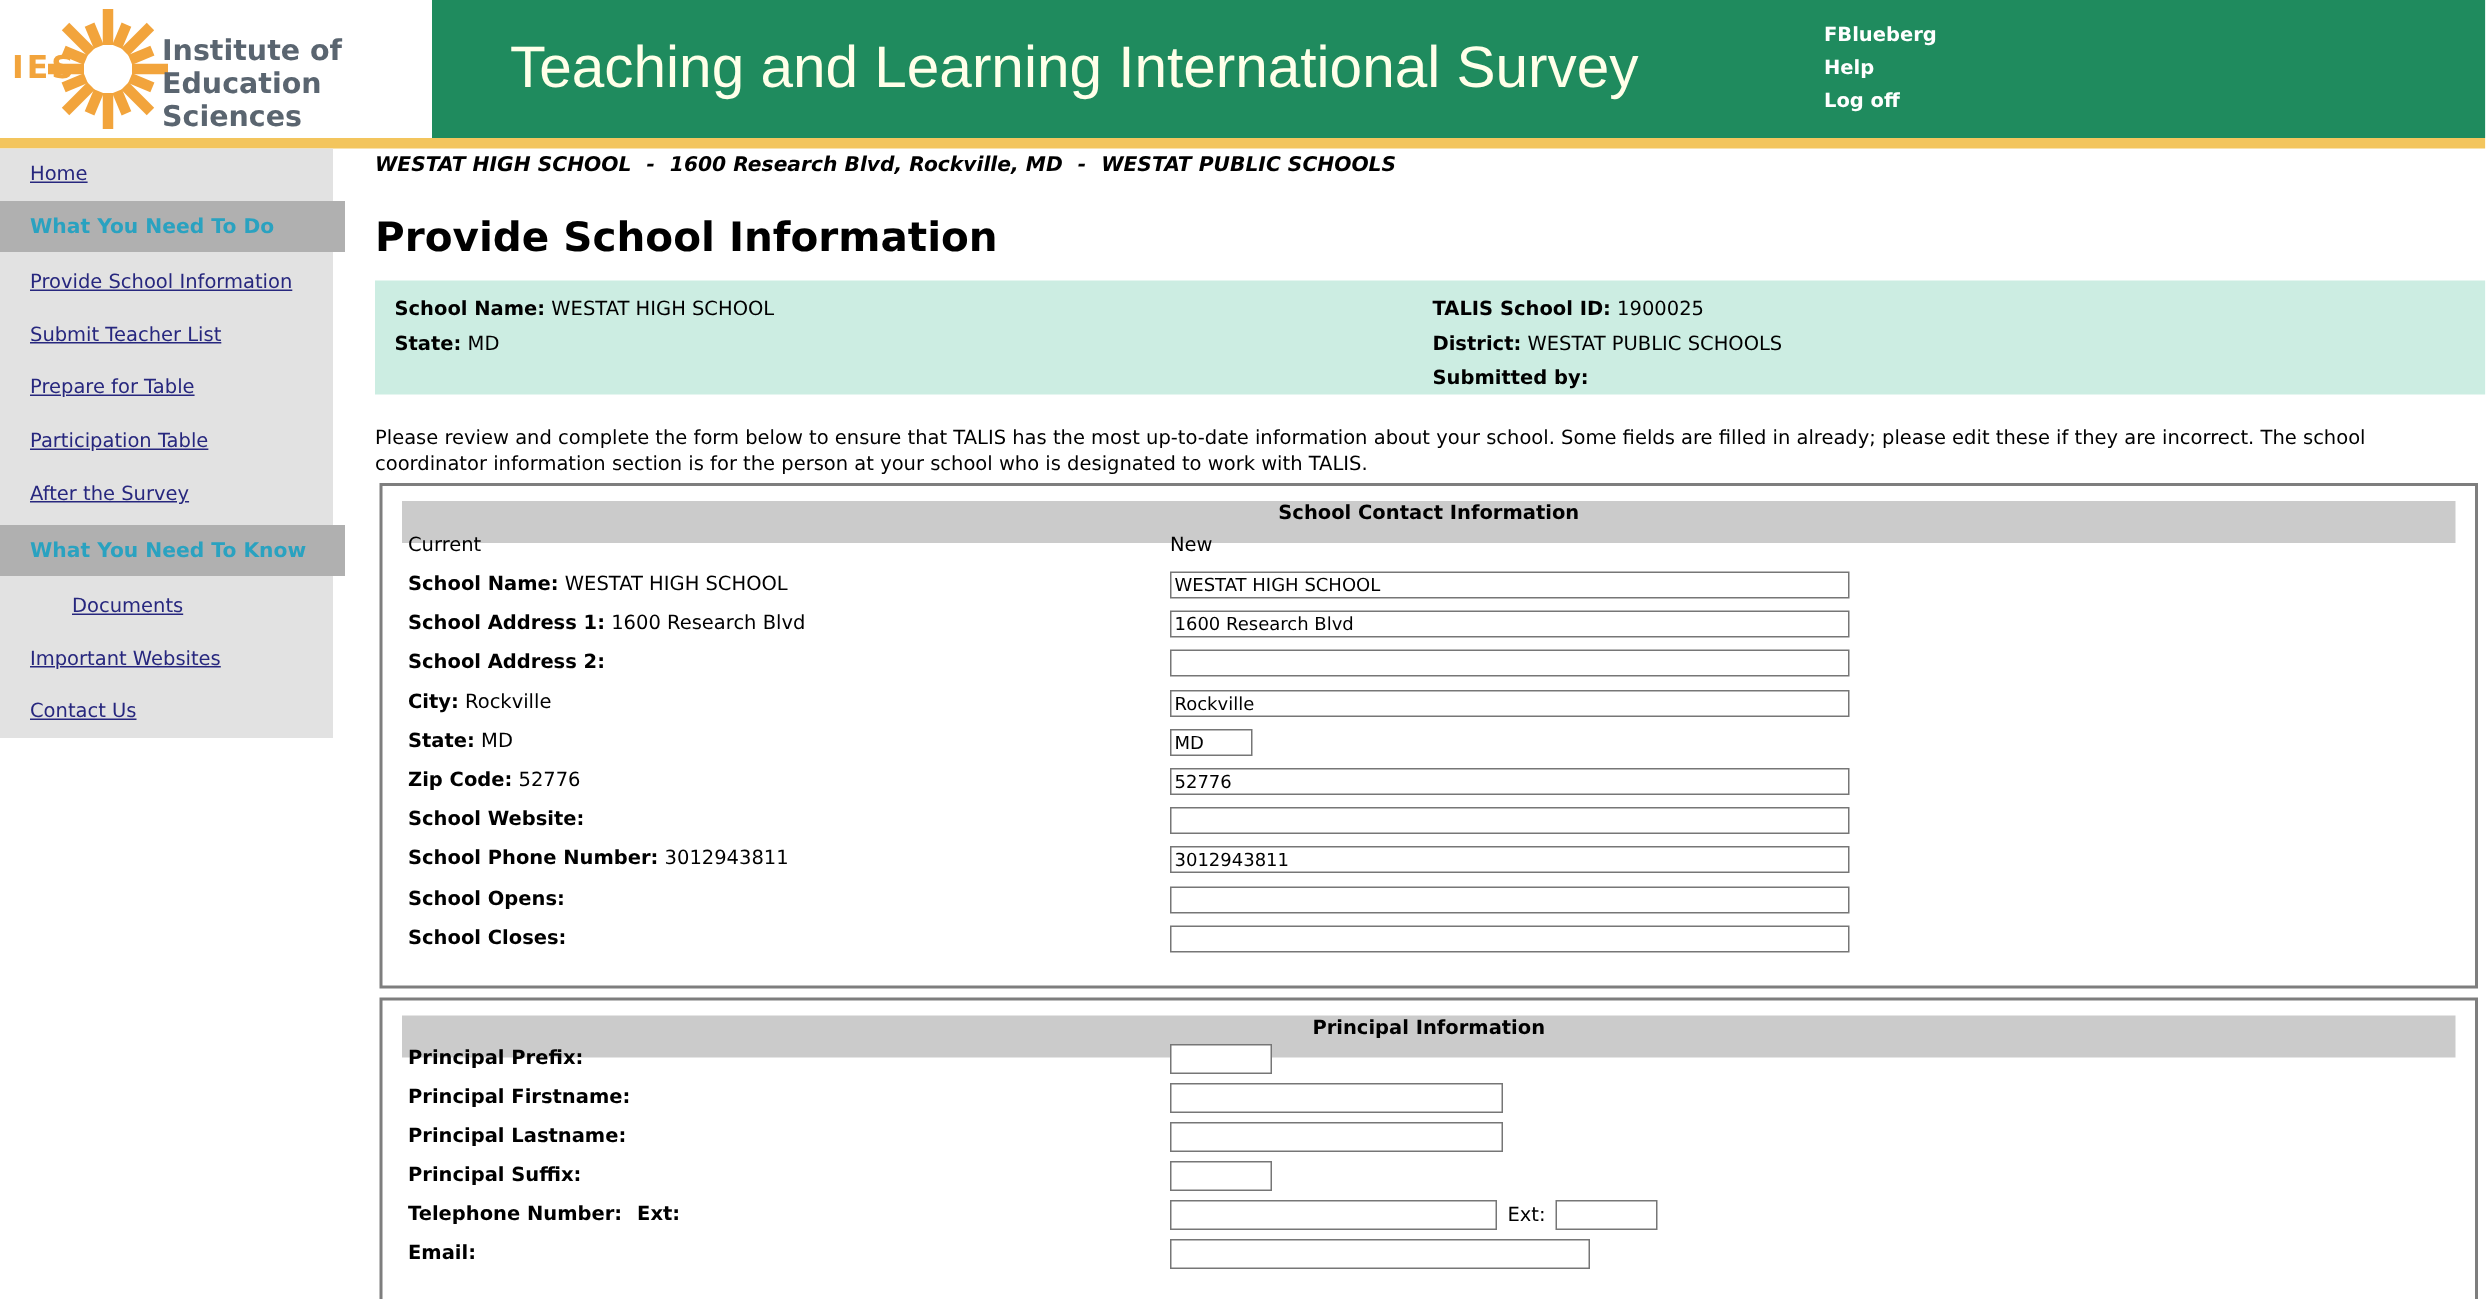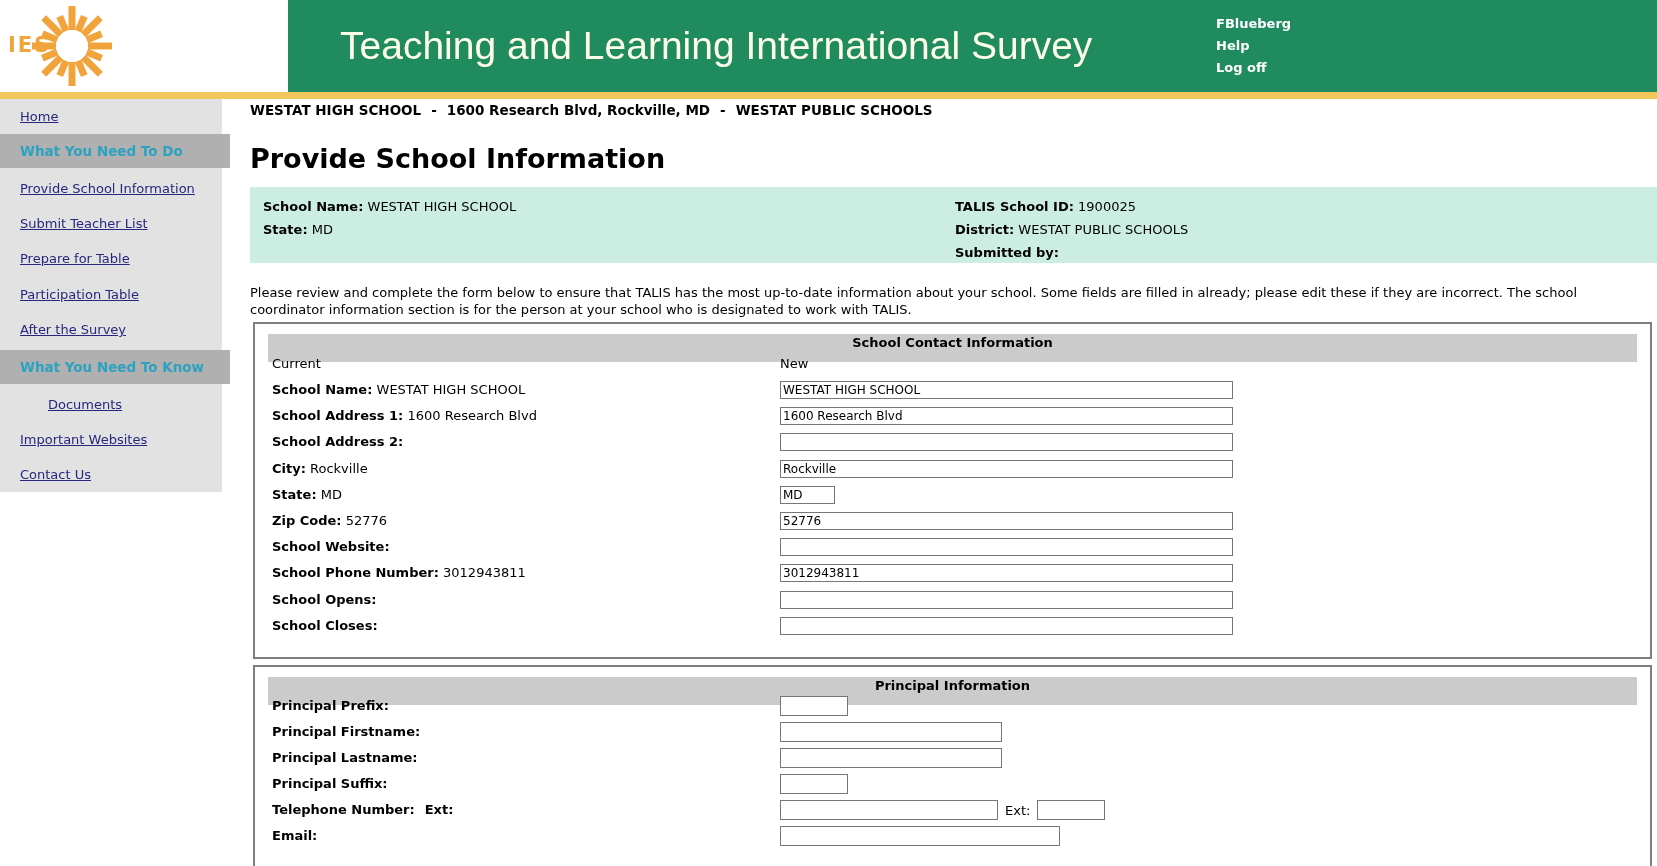--- a/index.html
+++ b/index.html
@@ -18,21 +18,21 @@
     color:#FFFFE9; font-family:"Liberation Sans", sans-serif; font-size:39px; font-weight:400; }
   .hdr-link { position:absolute; left:1216px; color:#ffffff; font-weight:bold; font-size:13px; cursor:pointer; }
   
   #stripe { position:absolute; left:0; top:92px; width:1657px; height:7px; background:#F3C55D; }
   
   #sidebar-bg { position:absolute; left:0; top:99px; width:222px; height:393px; background:#E2E2E2; }
   .side-link { position:absolute; left:20px; color:#27277E; text-decoration:underline; font-size:13px; cursor:pointer; white-space:nowrap; }
   .side-bar { position:absolute; left:0; width:230px; height:34px; background:#B0B0B0; }
   .side-bar span { position:absolute; left:20px; top:9px; color:#2AA2C0; font-weight:bold; font-size:13.5px; white-space:nowrap; }
   
-  #breadcrumb { position:absolute; left:250px; top:102px; font-weight:bold; font-size:13.5px; white-space:nowrap; }
+  #breadcrumb { position:absolute; left:250px; top:102px; font-weight:bold; font-size:13.5px; white-space:nowrap;font-style:italic; }
   #breadcrumb .sep { margin:0 10px; }
   #page-title { position:absolute; left:250px; top:143px; font-weight:bold; font-size:27px; }
   #info-box { position:absolute; left:250px; top:187px; width:1407px; height:76px; background:#CCEDE2; }
   .ib { position:absolute; font-size:13px; white-space:nowrap; }
   .b { font-weight:bold; }
   #instructions { position:absolute; left:250px; top:285px; width:1382px; font-size:13px; line-height:16.5px; }
   
   .fbox { position:absolute; left:253px; width:1399px; border:2px solid #7E7E7E; background:#ffffff; }
   #box1 { top:322px; height:337px; }
   #box2 { top:665px; height:430px; }
@@ -73,20 +73,24 @@
           <line x1="26" y1="42" x2="2" y2="42"></line>
           <line x1="27.2" y1="35.9" x2="12.4" y2="29.7"></line>
           <line x1="30.7" y1="30.7" x2="13.7" y2="13.7"></line>
           <line x1="35.9" y1="27.2" x2="29.7" y2="12.4"></line>
           <line x1="42" y1="26" x2="42" y2="2"></line>
           <line x1="48.1" y1="27.2" x2="54.3" y2="12.4"></line>
           <line x1="53.3" y1="30.7" x2="70.3" y2="13.7"></line>
           <line x1="56.8" y1="35.9" x2="71.6" y2="29.7"></line>
         </g>
       </svg>
+      <div id="logo-org">
+        <div>Institute of</div>
+        <div>Education Sciences</div>
+      </div>
     </div>
     <div id="hdr-title">Teaching and Learning International Survey</div>
     <span class="hdr-link" style="top:16px;">FBlueberg</span>
     <span class="hdr-link" style="top:38px;">Help</span>
     <span class="hdr-link" style="top:60px;">Log off</span>
   </div>
   <div id="stripe"></div>
 
   <div id="sidebar-bg"></div>
   <span class="side-link" style="top:109px;">Home</span>

